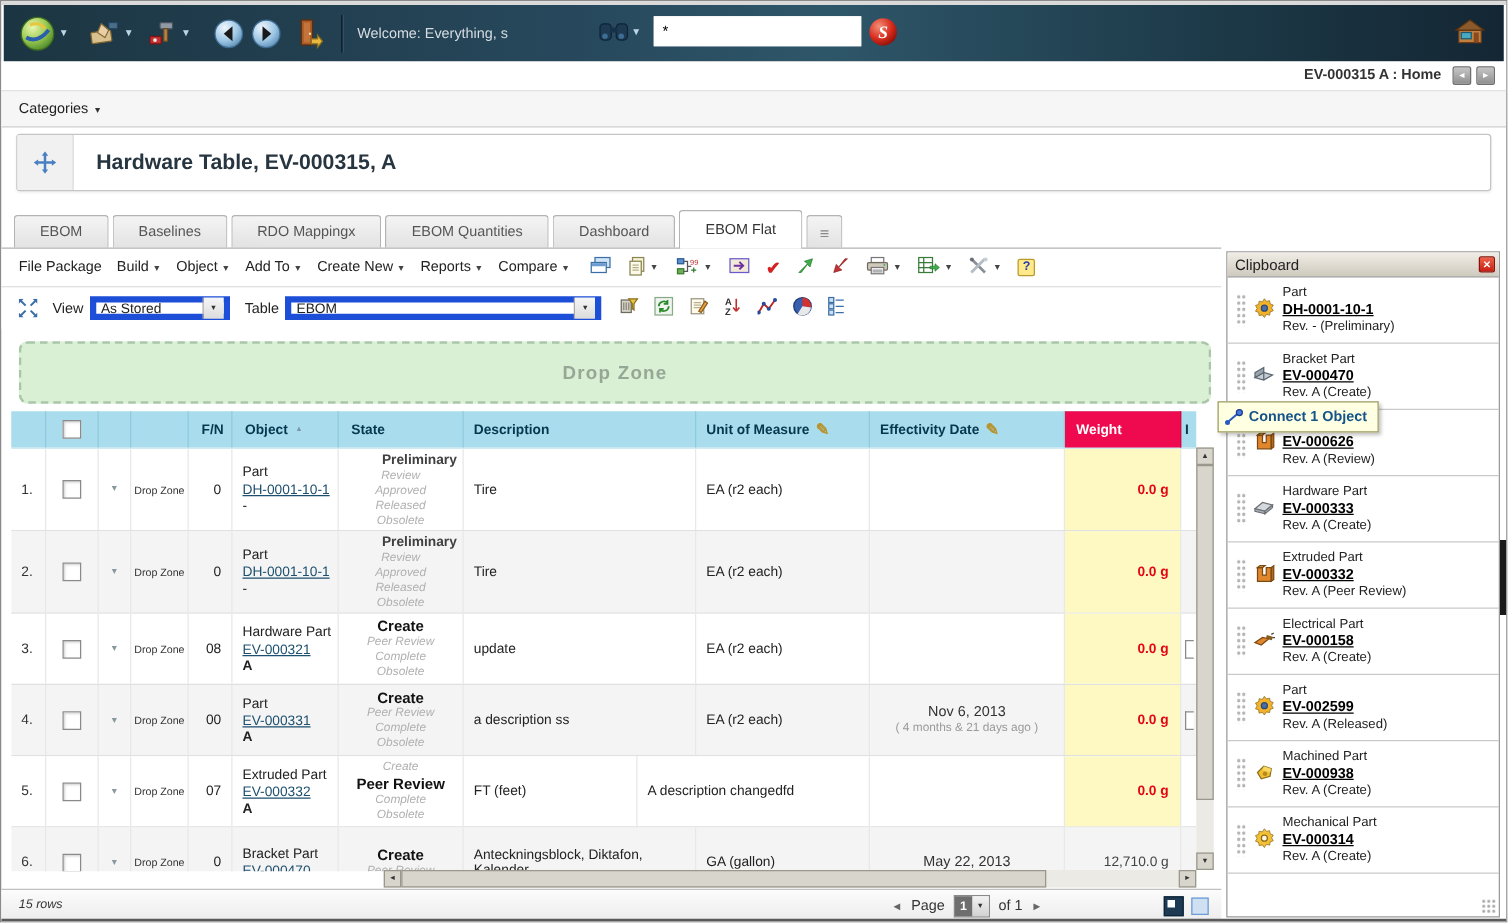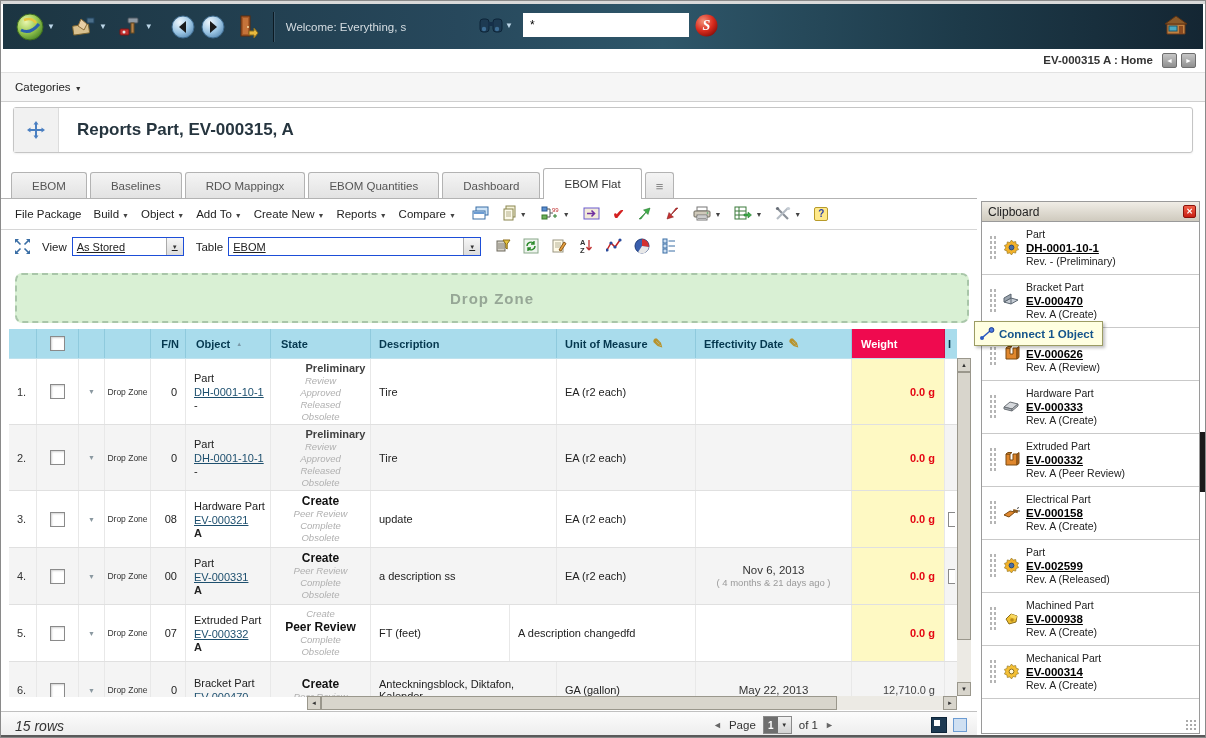--- a/index.html
+++ b/index.html
@@ -49,22 +49,22 @@
   .mi:first-child{margin-left:14px;}
   .mcaret{font-size:7px;color:#444;margin-left:3px;}
   .miconrow{display:flex;align-items:center;margin-left:16px;gap:13px;}
   .tbi{display:inline-flex;align-items:center;cursor:pointer;}
   .chk-glyph{color:#d42020;font-weight:bold;font-size:14px;line-height:14px;}
   .help-glyph{background:#ffe98a;border:1px solid #b89b2a;color:#2a3faa;font-weight:bold;font-size:10px;
               padding:0 3px;border-radius:2px;line-height:12px;}
   
   .viewbar{position:absolute;top:229px;left:0;width:976px;height:33px;display:flex;align-items:center;background:#fff;}
   .vblabel{font-size:11.5px;color:#222;margin:0 5px 0 12px;}
-  .winsel{height:19px;border:1px solid #1d4ed8;background:#fff;display:flex;align-items:center;font-size:11px;
-          box-sizing:border-box;cursor:pointer;text-decoration:underline;}
+  .winsel{height:19px;border:5px solid #1d4ed8;background:#fff;display:flex;align-items:center;font-size:11px;
+          box-sizing:border-box;cursor:pointer;}
   .winsel .val{padding-left:4px;flex:1;white-space:nowrap;overflow:hidden;}
   .winsel .btn{width:16px;height:17px;background:linear-gradient(#f6f6f6,#dcdcdc);border-left:1px solid #aaa;
                display:flex;align-items:center;justify-content:center;font-size:6px;color:#333;}
   .vicons{display:flex;align-items:center;gap:12px;margin-left:14px;}
   
   .dropzone{position:absolute;top:272px;left:14px;width:950px;height:46px;background:#d9f0d4;
             border:2px dashed #a9c6a9;border-radius:7px;display:flex;align-items:center;justify-content:center;}
   .dropzone span{font-size:15px;font-weight:bold;color:#96a796;letter-spacing:1px;}
   
   .tablewrap{position:absolute;left:8px;top:328px;width:948px;}
@@ -107,21 +107,21 @@
   
   .vscroll{position:absolute;left:956px;top:357px;width:14px;height:338px;background:#eceae4;}
   .hscroll{position:absolute;left:306px;top:695px;width:650px;height:14px;background:#eceae4;}
   .sbbtn{position:absolute;width:14px;height:14px;background:#d8d5cc;border:1px solid #9a978c;box-sizing:border-box;
          display:flex;align-items:center;justify-content:center;font-size:6px;color:#333;cursor:pointer;}
   .sbthumb{position:absolute;background:#d8d5cc;border:1px solid #9a978c;box-sizing:border-box;cursor:pointer;}
   .darkbar{position:absolute;left:1199px;top:431px;width:5px;height:60px;background:#1a1a1a;}
   
   .footer{position:absolute;top:710px;left:0;width:976px;height:26px;background:linear-gradient(#fcfcfc,#ececec);
           border-top:1px solid #c0c0c0;box-sizing:border-box;}
-  .rowsinfo{position:absolute;left:14px;top:6px;font-style:italic;color:#333;font-size:14px;}
+  .rowsinfo{position:absolute;left:14px;top:6px;font-style:italic;color:#333;font-size:10px;}
   .pager{position:absolute;left:712px;top:4px;display:flex;align-items:center;gap:7px;font-size:11.5px;color:#333;}
   .pgarrow{color:#666;font-size:9px;cursor:pointer;}
   .pagesel{display:flex;border:1px solid #8a8a8a;height:16px;cursor:pointer;}
   .pagesel .pv{width:14px;background:#6e6e6e;color:#fff;font-weight:bold;display:flex;align-items:center;justify-content:center;font-size:10px;}
   .pagesel .pbtn{width:13px;background:linear-gradient(#f2f2f2,#d2d2d2);display:flex;align-items:center;justify-content:center;font-size:6px;}
   .toggles{position:absolute;left:930px;top:5px;display:flex;gap:6px;align-items:center;}
   .tg1{width:14px;height:14px;background:#1d3a52;border:1px solid #0d2438;position:relative;cursor:pointer;}
   .tg1::after{content:"";position:absolute;left:2px;top:2px;width:6px;height:6px;background:#fff;}
   .tg2{width:12px;height:12px;background:#cfe0f2;border:1px solid #6b9bd2;cursor:pointer;}
   
@@ -281,21 +281,21 @@
             </g>
             <g fill="#4a7fc1">
               <path d="M9 0 l2.5 3.5 h-5 z"></path>
               <path d="M9 18 l-2.5 -3.5 h5 z"></path>
               <path d="M0 9 l3.5 -2.5 v5 z"></path>
               <path d="M18 9 l-3.5 2.5 v-5 z"></path>
             </g>
           </svg>
         </span>
     </div>
-    <div class="titletext">Reports Part, EV-000315, A</div>
+    <div class="titletext">Hardware Table, EV-000315, A</div>
   </div>
 
   <div class="tabs" id="tabs">
       <div class="tab">
         <span>EBOM</span>
       </div>
       <div class="tab">
         <span>Baselines</span>
       </div>
       <div class="tab">

